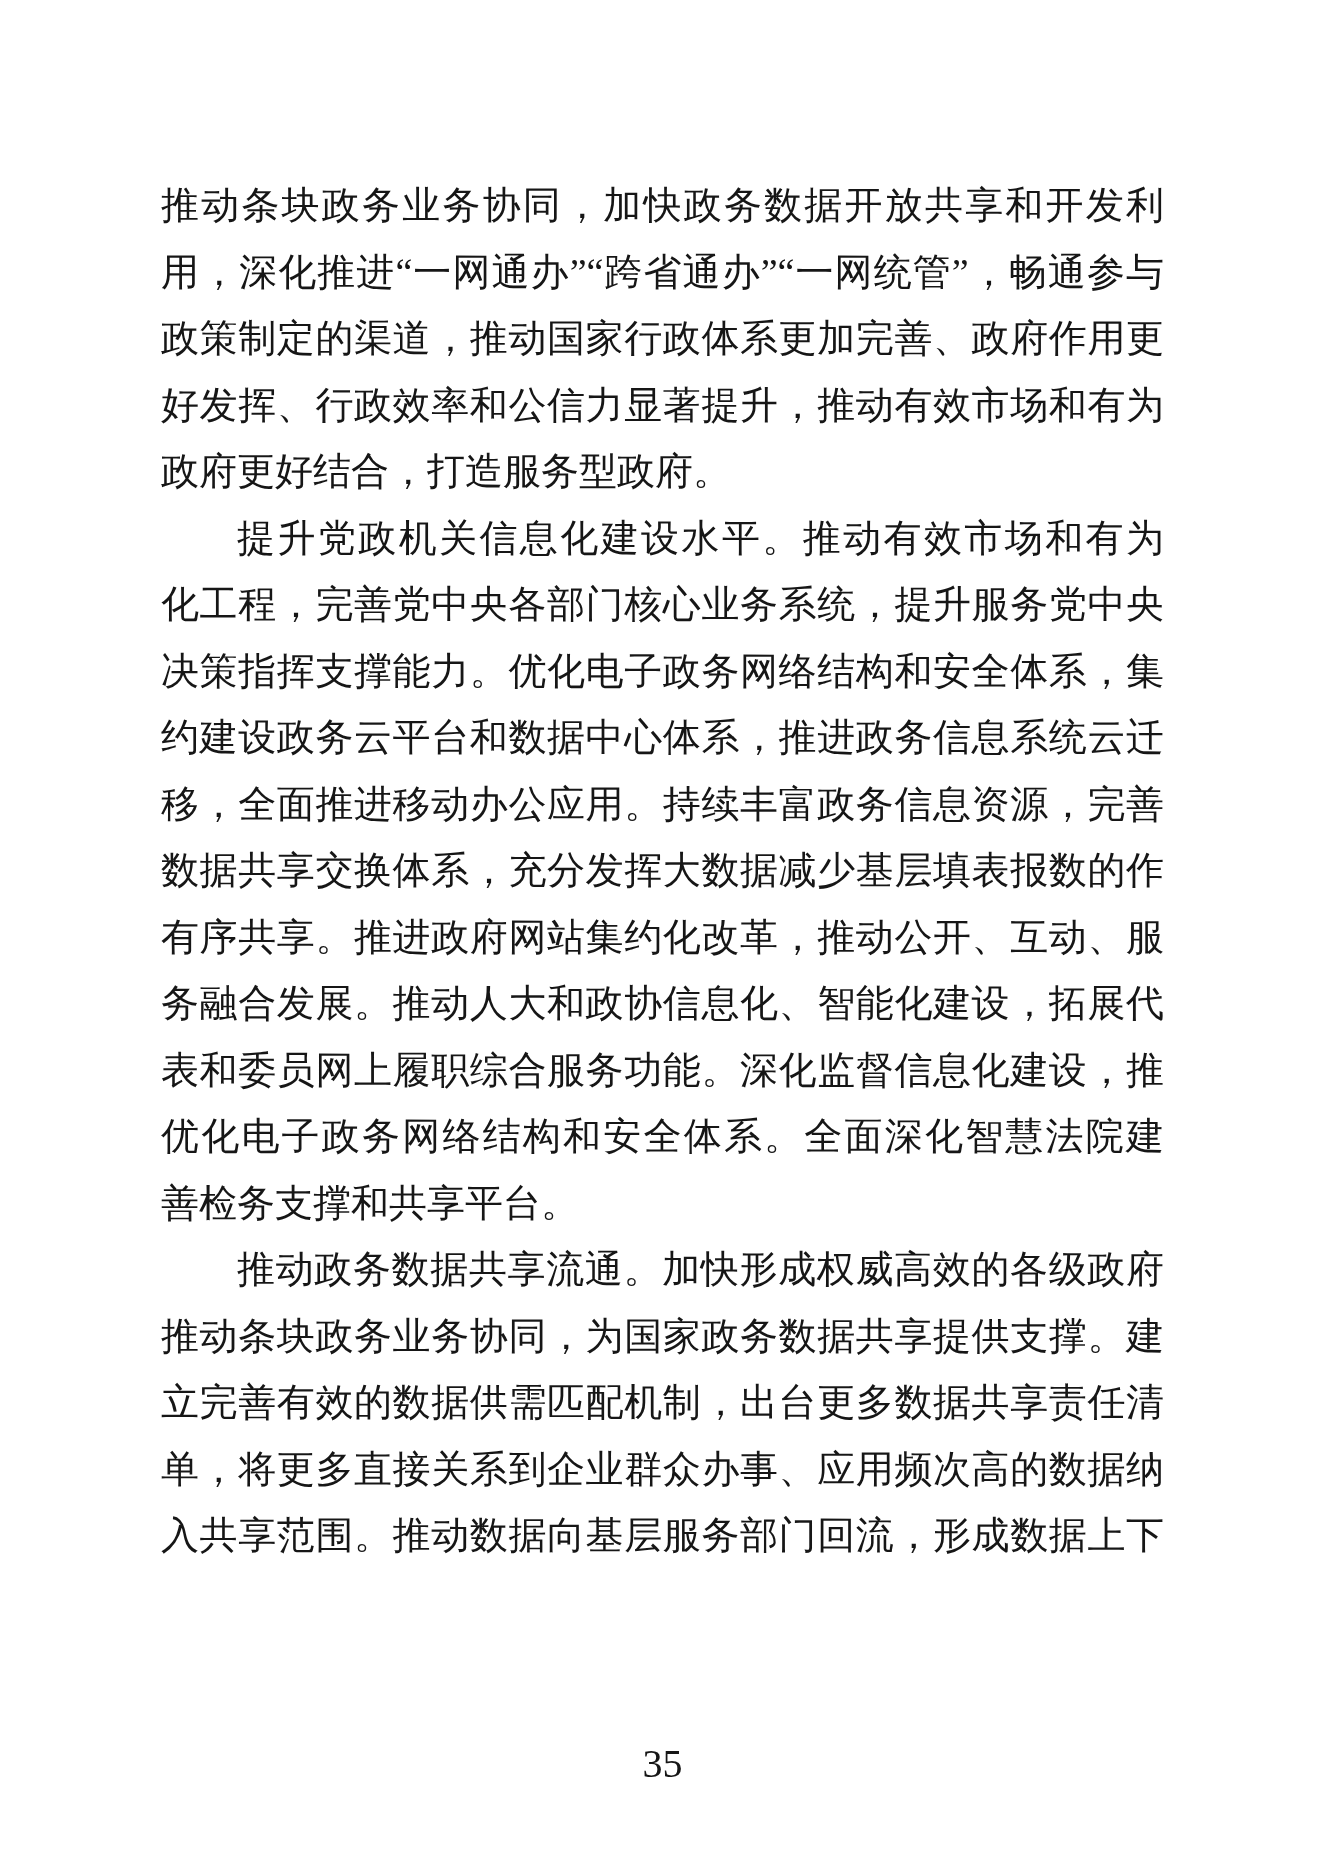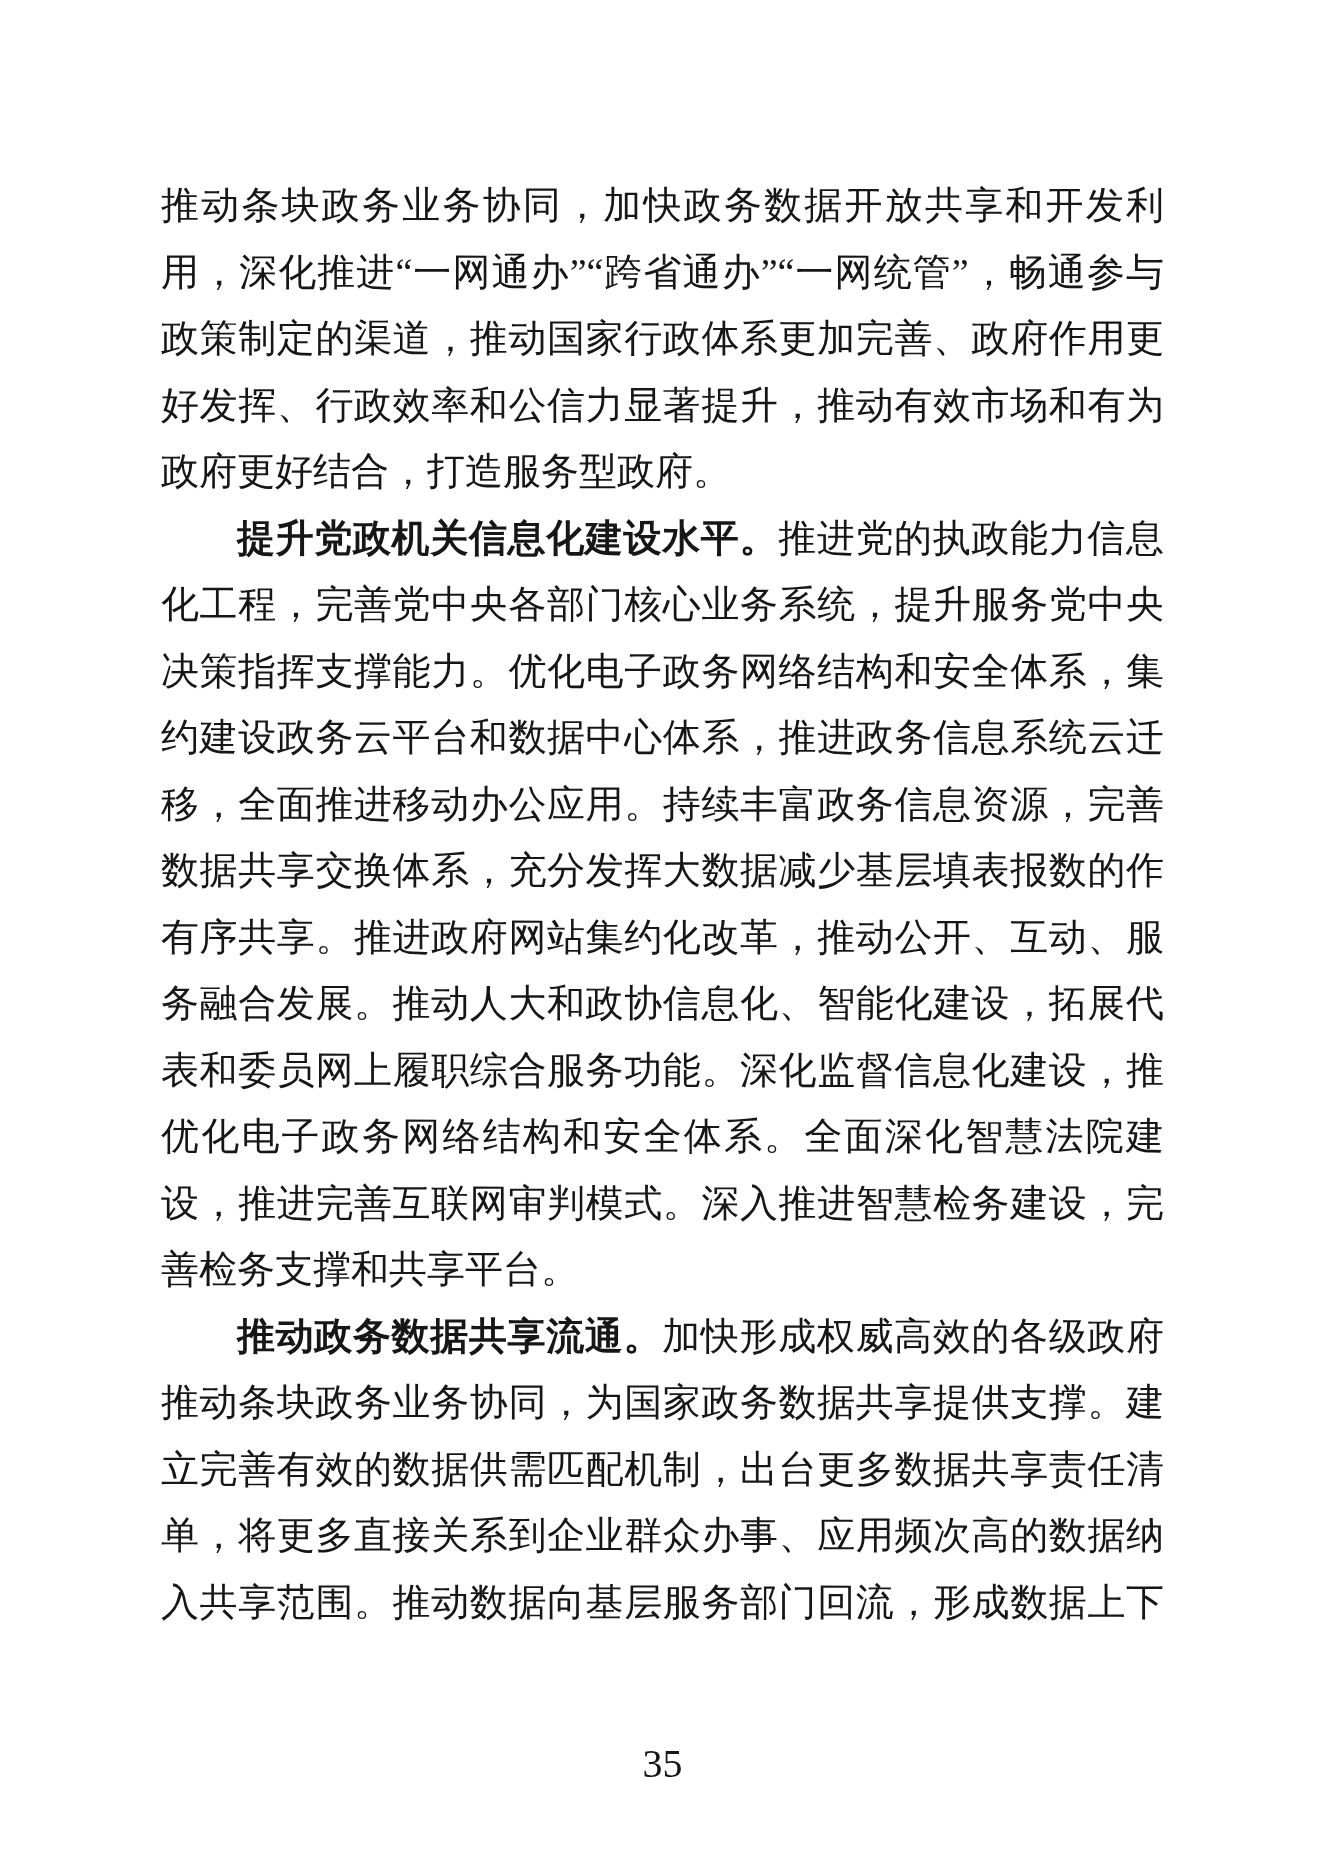--- a/index.html
+++ b/index.html
@@ -31,21 +31,21 @@
     text-justify: inter-character;
     white-space: normal;
   }
   .line.last {
     text-align-last: left;
   }
   .line.indent {
     text-indent: 2em;
   }
   .line .lead {
-    font-weight: 700;
+    font-weight: 400;
   }
   .page-number {
     position: absolute;
     left: 161px;
     top: 1698px;
     width: 1003px;
     text-align: center;
     font-size: 40px;
     line-height: 52px;
     color: #161616;
@@ -55,31 +55,30 @@
 </head>
 <body>
 
 <div class="page">
   <div class="text-block">
       <div class="line"><span>推动条块政务业务协同，加快政务数据开放共享和开发利</span></div>
       <div class="line"><span>用，深化推进“一网通办”“跨省通办”“一网统管”，畅通参与</span></div>
       <div class="line"><span>政策制定的渠道，推动国家行政体系更加完善、政府作用更</span></div>
       <div class="line"><span>好发挥、行政效率和公信力显著提升，推动有效市场和有为</span></div>
       <div class="line last"><span>政府更好结合，打造服务型政府。</span></div>
-      <div class="line indent"><span class="lead">提升党政机关信息化建设水平。</span><span>推进党的执政能力信息</span></div>
+      <div class="line indent"><span class="lead">提升党政机关信息化建设水平。</span><span>推动有效市场和有为</span></div>
       <div class="line"><span>化工程，完善党中央各部门核心业务系统，提升服务党中央</span></div>
       <div class="line"><span>决策指挥支撑能力。优化电子政务网络结构和安全体系，集</span></div>
       <div class="line"><span>约建设政务云平台和数据中心体系，推进政务信息系统云迁</span></div>
       <div class="line"><span>移，全面推进移动办公应用。持续丰富政务信息资源，完善</span></div>
       <div class="line"><span>数据共享交换体系，充分发挥大数据减少基层填表报数的作</span></div>
       <div class="line"><span>有序共享。推进政府网站集约化改革，推动公开、互动、服</span></div>
       <div class="line"><span>务融合发展。推动人大和政协信息化、智能化建设，拓展代</span></div>
       <div class="line"><span>表和委员网上履职综合服务功能。深化监督信息化建设，推</span></div>
       <div class="line"><span>优化电子政务网络结构和安全体系。全面深化智慧法院建</span></div>
-      <div class="line"><span>设，推进完善互联网审判模式。深入推进智慧检务建设，完</span></div>
       <div class="line last"><span>善检务支撑和共享平台。</span></div>
       <div class="line indent"><span class="lead">推动政务数据共享流通。</span><span>加快形成权威高效的各级政府</span></div>
       <div class="line"><span>推动条块政务业务协同，为国家政务数据共享提供支撑。建</span></div>
       <div class="line"><span>立完善有效的数据供需匹配机制，出台更多数据共享责任清</span></div>
       <div class="line"><span>单，将更多直接关系到企业群众办事、应用频次高的数据纳</span></div>
       <div class="line"><span>入共享范围。推动数据向基层服务部门回流，形成数据上下</span></div>
     </div>
   <div class="page-number">35</div>
 </div>
 

